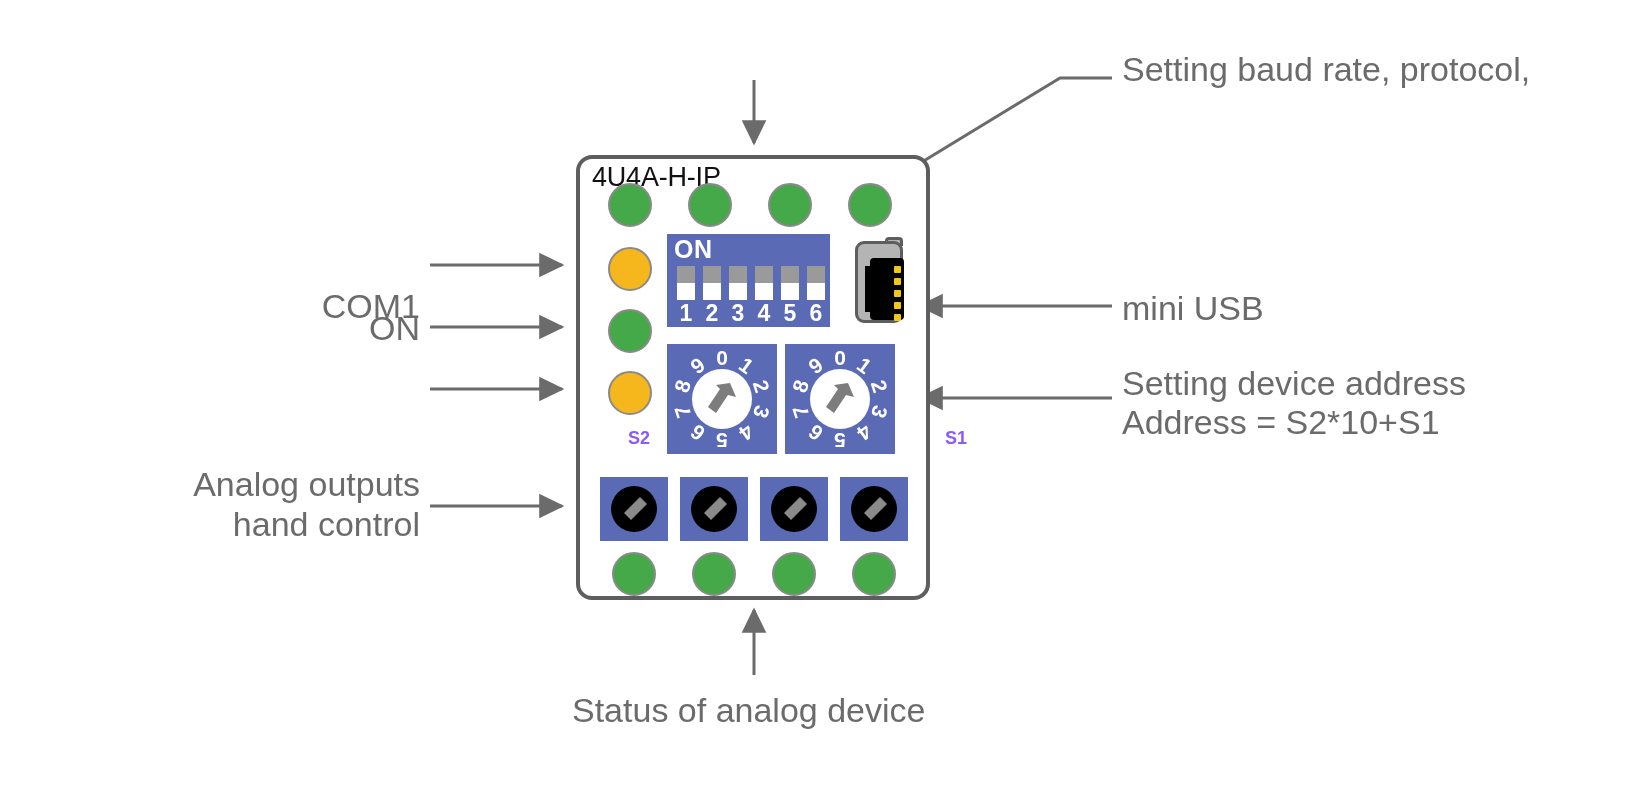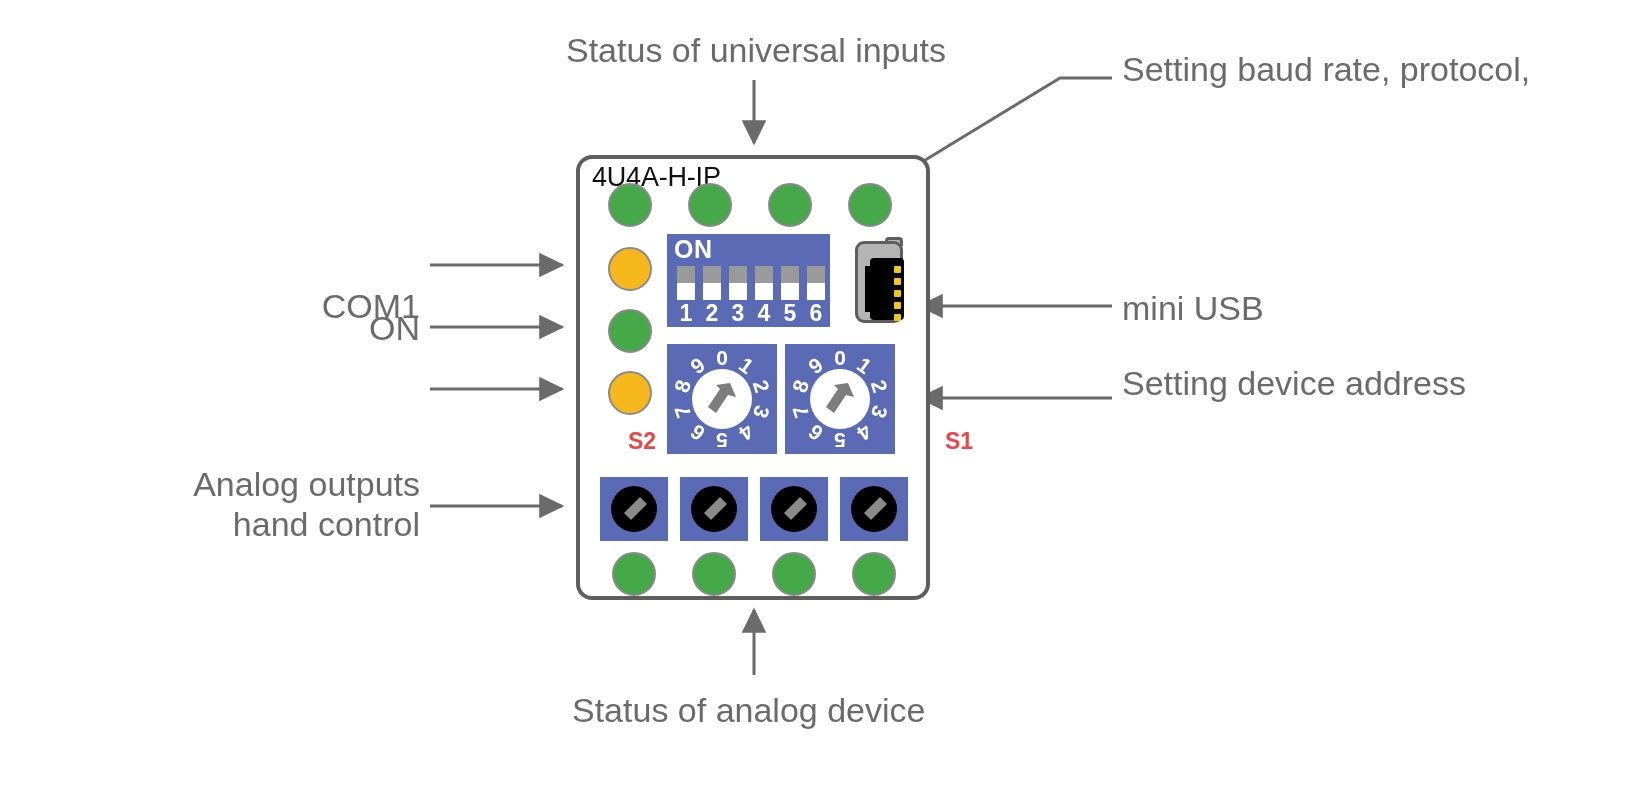--- a/index.html
+++ b/index.html
@@ -172,22 +172,22 @@
     margin-left: -10px; margin-top: -10px;
     color: #ffffff;
     font-size: 21px;
     font-weight: bold;
     text-align: center;
     line-height: 20px;
     font-family: "Liberation Sans", sans-serif;
   }
   .rot-label {
     position: absolute;
-    color: #ef4444;
-    font-size: 23px;
+    color: #8b5cf6;
+    font-size: 18px;
     font-weight: bold;
     font-family: "Liberation Sans", sans-serif;
   }
   #label-s2 { left: 48px; top: 269px; }
   #label-s1 { left: 320px; top: 269px; margin-left: 45px; }
 
   
   .trimmer {
     position: absolute;
     top: 318px;
@@ -215,33 +215,33 @@
     left: 0; top: 0;
     width: 1648px; height: 796px;
     pointer-events: none;
   }
 </style>
 </head>
 <body>
 
 <div id="stage">
 
-  <div class="anno" style="left:566px; top:30px;">Status of universal inputs</div>
 
   <div class="anno" style="left:1122px; top:49px;">Setting baud rate, protocol,</div>
 
   <div class="anno right-align" style="left:230px; top:246px; width:190px;margin-top:40px;">COM1</div>
   <div class="anno right-align" style="left:230px; top:308px; width:190px;">ON</div>
 
   <div class="anno right-align" style="left:140px; top:504px; width:280px;">hand control</div>
   <div class="anno right-align" style="left:140px; top:464px; width:280px;">Analog outputs</div>
 
   <div class="anno" style="left:1122px; top:288px;">mini USB</div>
 
   <div class="anno" style="left:1122px; top:363px;">Setting device address</div>
+  <div class="anno" style="left:1122px; top:402px;">Address = S2*10+S1</div>
 
   <div class="anno" style="left:572px; top:690px;">Status of analog device</div>
 
   <svg id="arrows" viewBox="0 0 1648 796" width="1648" height="796">
     <defs>
       <marker id="ah" markerWidth="9" markerHeight="9" refX="7.6" refY="4.5" orient="auto" markerUnits="strokeWidth">
         <path d="M0,0.4 L8.4,4.5 L0,8.6 z" fill="#6b6b6b"></path>
       </marker>
     </defs>
 

